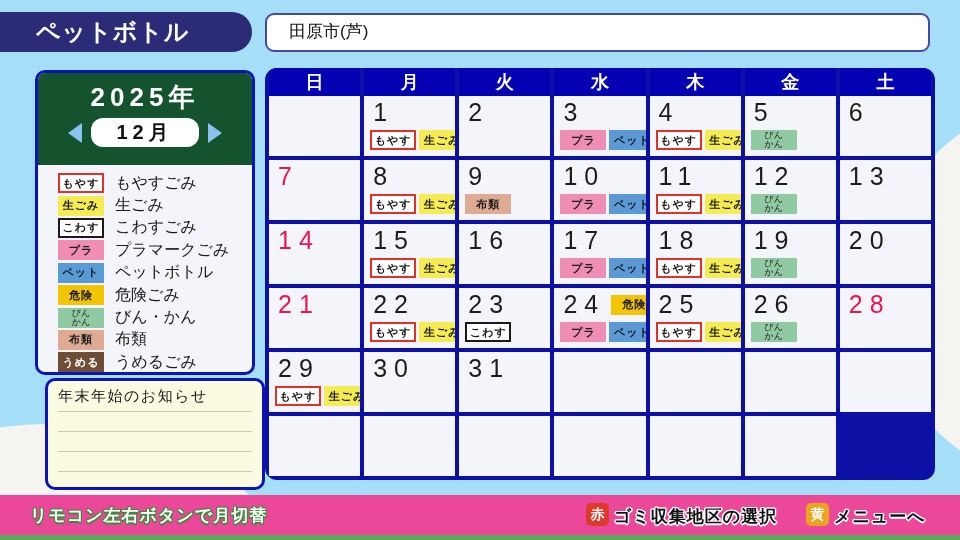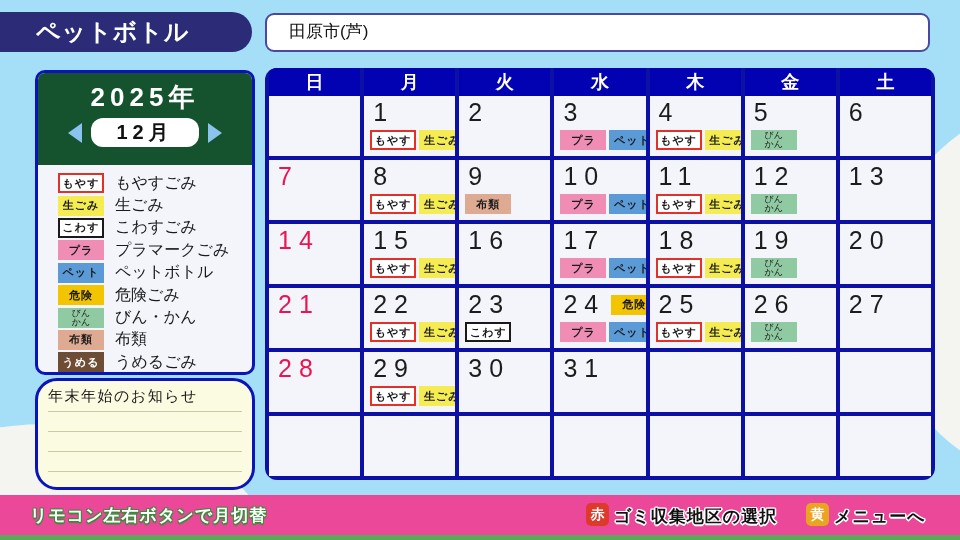--- a/index.html
+++ b/index.html
@@ -34,22 +34,22 @@
   .legend { padding:7px 0 0 20px; }
   .legend-row { display:flex; align-items:center; height:22.4px; }
   .legend-label { margin-left:11px; font-size:16px; color:#1a1a1a; }
 
   .chip { display:inline-flex; align-items:center; justify-content:center;
     min-width:46px; height:20px; font-size:11px; font-weight:bold; color:#1a1a1a;
     letter-spacing:1px; flex:0 0 auto;text-align:right; }
   .chip.two-line { font-size:9px; line-height:9px; white-space:pre-line; text-align:center;
     font-weight:normal; letter-spacing:0; }
 
-  .notice-panel { position:absolute; left:35px; top:378px; width:220px; height:112px;
-    background:#fbfbe2; border:3px solid #0b14b8; border-radius:22px; padding:6px 10px 0 10px; }
+  .notice-panel { position:absolute; left:45px; top:378px; width:220px; height:112px;
+    background:#fbfbe2; border:3px solid #0b14b8; border-radius:10px; padding:6px 10px 0 10px; }
   .notice-title { font-size:15px; color:#1a1a1a; padding-bottom:5px; letter-spacing:1.5px;
     border-bottom:1px solid #c9c9a3; }
   .notice-line { height:20px; border-bottom:1px solid #c9c9a3; }
 
   
   .calendar { position:absolute; left:265px; top:68px; width:670px; height:412px;
     background:#0d10a4; border-radius:12px; padding:0 4px 4px 4px;
     display:flex; flex-direction:column; overflow:hidden; }
   .cal-head { display:grid; grid-template-columns:repeat(7,1fr); gap:4px; height:28px; flex:0 0 auto; }
   .head-cell { background:#0202b2; color:#fff; font-size:18px; font-weight:bold;
@@ -356,25 +356,20 @@
           <div class="day-row">
             <span class="day-num">26</span>
           </div>
           <div class="tag-row">
             <span class="chip two-line" style="background: rgb(144, 202, 162); color: rgb(26, 26, 26); border: none;">びん
 かん</span>
           </div>
         </div>
         <div class="cell">
           <div class="day-row">
-            <span class="day-num">27</span>
-          </div>
-        </div>
-        <div class="cell">
-          <div class="day-row">
             <span class="day-num sun">28</span>
           </div>
         </div>
         <div class="cell">
           <div class="day-row">
             <span class="day-num">29</span>
           </div>
           <div class="tag-row">
             <span class="chip" style="background: rgb(255, 255, 255); color: rgb(26, 26, 26); border: 2px solid rgb(226, 49, 40);">もやす</span>
             <span class="chip" style="background: rgb(244, 236, 82); color: rgb(26, 26, 26); border: none;">生ごみ</span>

